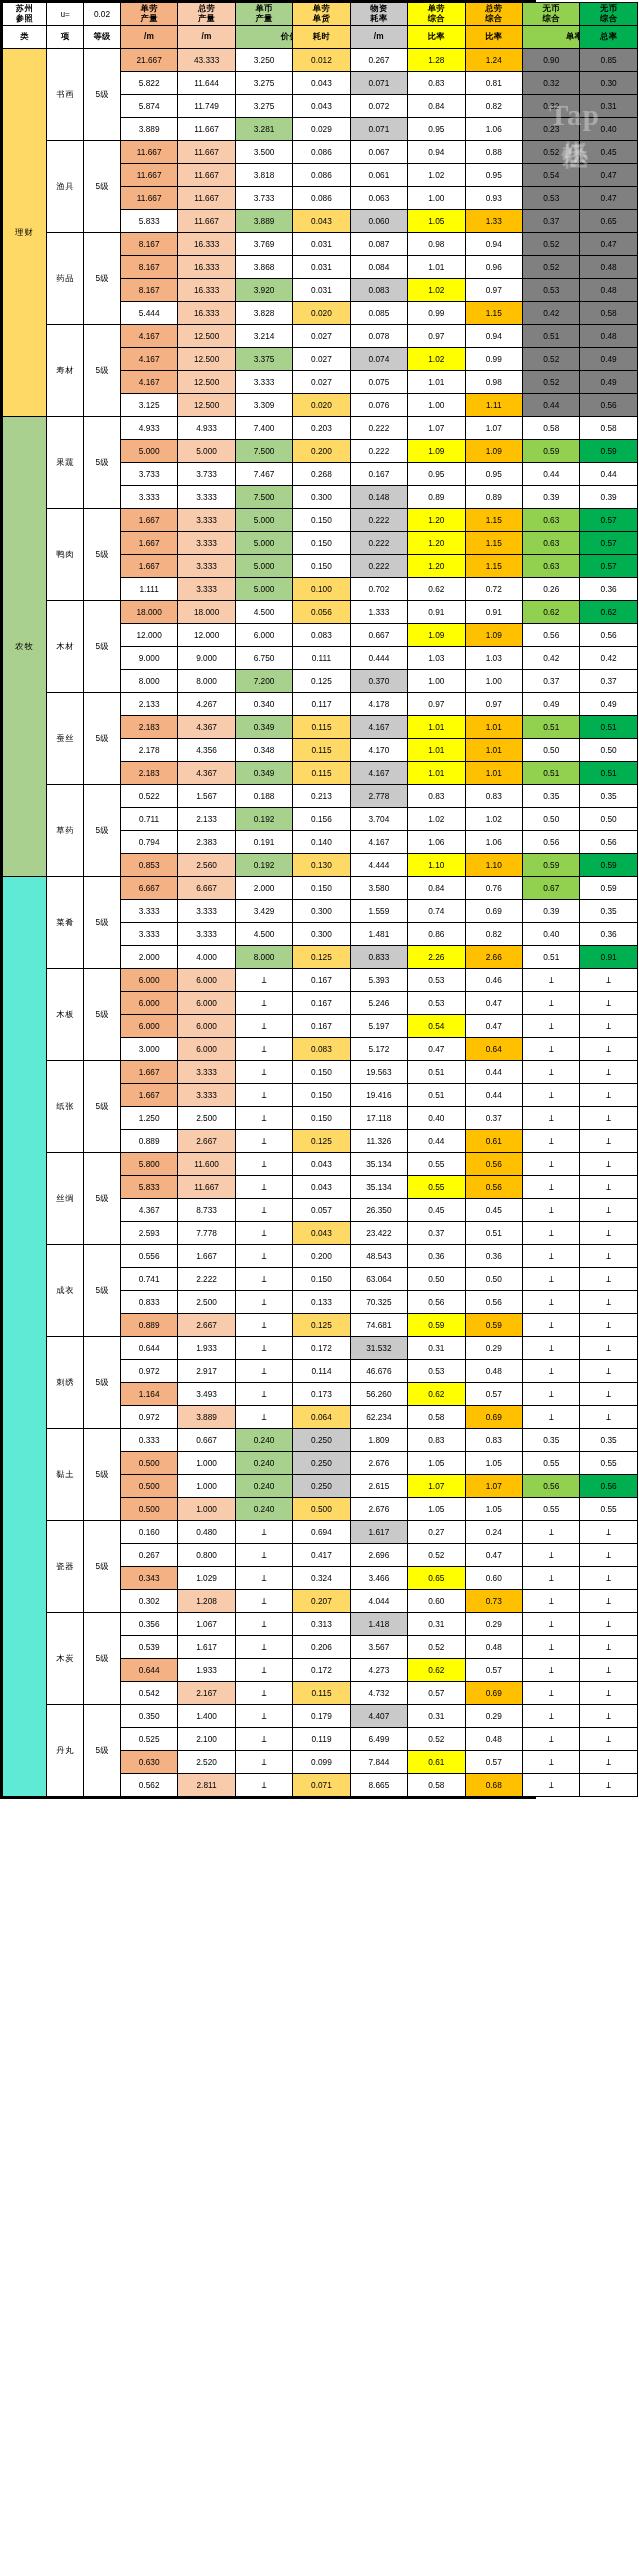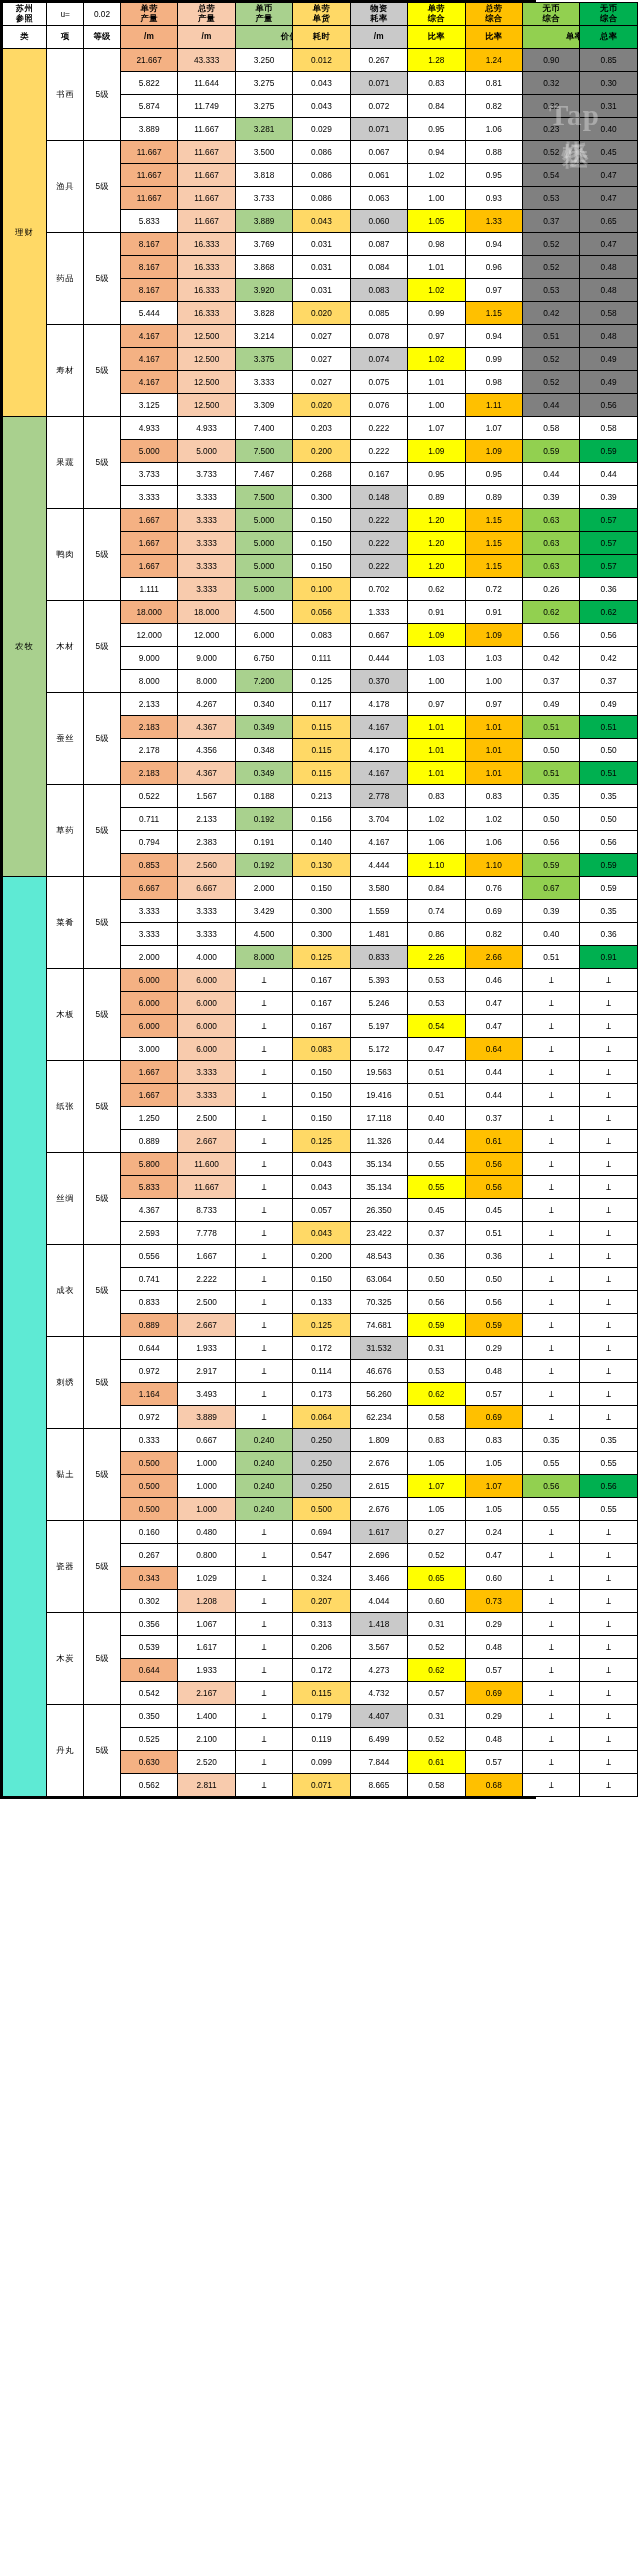--- a/index.html
+++ b/index.html
@@ -959,21 +959,21 @@
           <td class="bg-gray">1.617</td>
           <td class="bg-white">0.27</td>
           <td class="bg-white">0.24</td>
           <td class="bg-white">Ʇ</td>
           <td class="bg-white">Ʇ</td>
         </tr>
         <tr>
           <td class="bg-white">0.267</td>
           <td class="bg-white">0.800</td>
           <td class="bg-white">Ʇ</td>
-          <td class="bg-white">0.547</td>
+          <td class="bg-white">0.417</td>
           <td class="bg-white">2.696</td>
           <td class="bg-white">0.52</td>
           <td class="bg-white">0.47</td>
           <td class="bg-white">Ʇ</td>
           <td class="bg-white">Ʇ</td>
         </tr>
         <tr>
           <td class="bg-orange">0.343</td>
           <td class="bg-white">1.029</td>
           <td class="bg-white">Ʇ</td>

